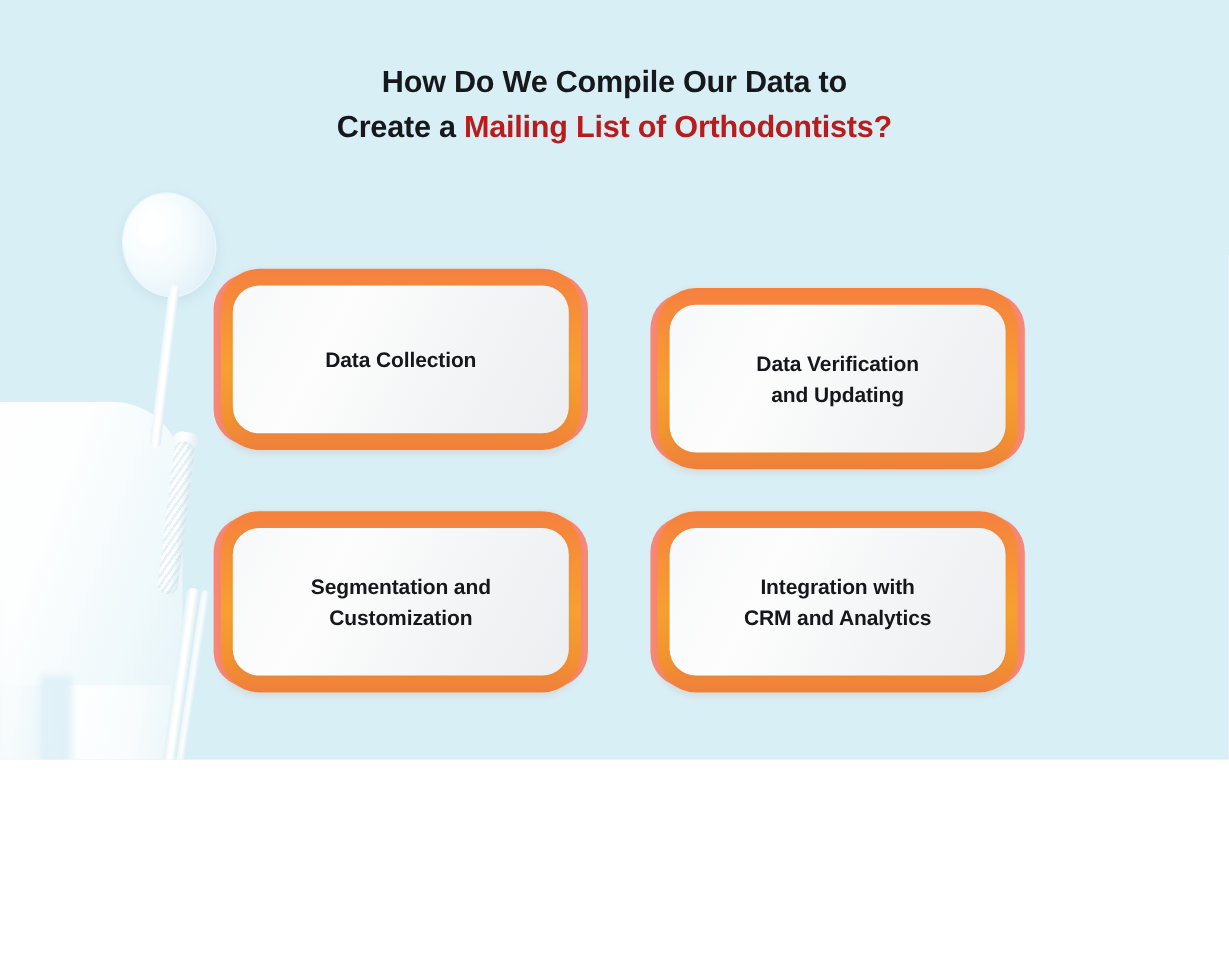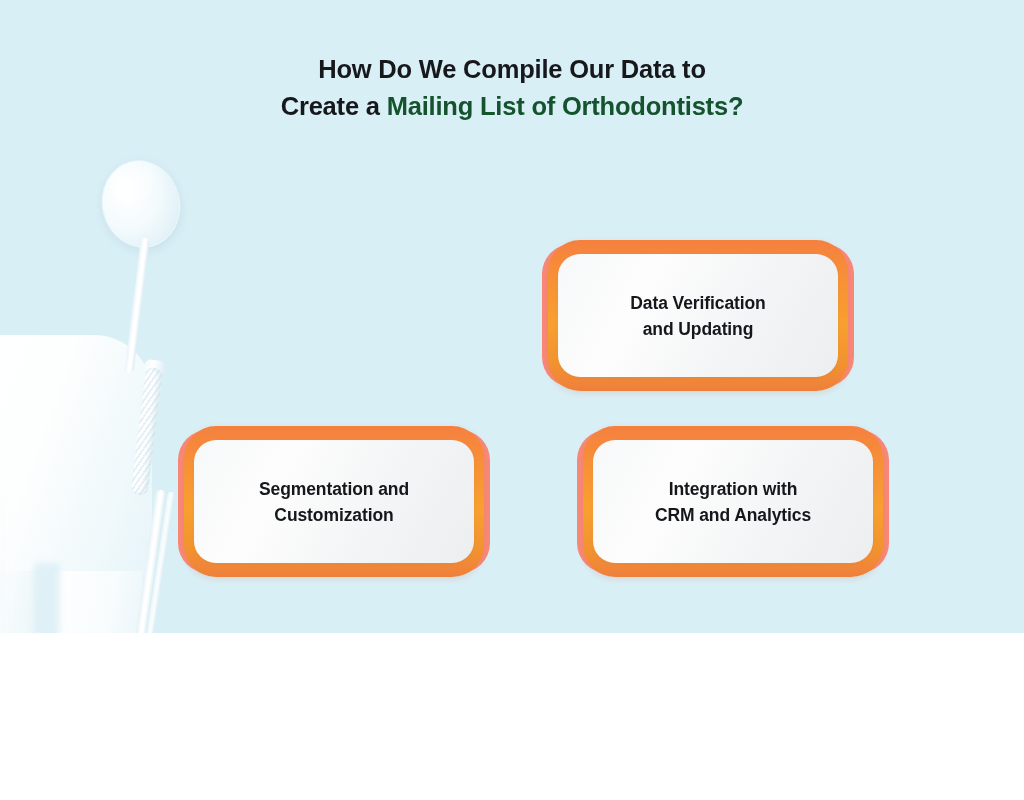--- a/index.html
+++ b/index.html
@@ -101,33 +101,33 @@
   }
 
   
   #title {
     position:absolute; left:0; top:52px; width:1024px;
     text-align:center;
     font-size:25.5px; font-weight:700; line-height:34px;
     letter-spacing:-0.2px;
     color:#16181c;
   }
-  #title .accent { color:#14532d;text-align:right; }
+  #title .accent { color:#b91c1c;text-align:right; }
   #title .l2 { display:block; margin-top:3px; }
 
   
   #cards {
     position:absolute; left:178px; top:228px;
     width:676px; height:345px;
   }
   .card-slot { position:absolute; width:312px; height:143px; }
   .card-slot.c0 { left:0;     top:0;   }
   .card-slot.c1 { left:364px; top:16px;   }
   .card-slot.c2 { left:0;     top:202px; }
-  .card-slot.c3 { left:364px; top:202px;margin-left:35px; }
+  .card-slot.c3 { left:364px; top:202px; }
 
   
   .plate-pink {
     position:absolute; left:0; top:0; width:312px; height:143px;
     background:#f98878;
     border-radius:30px;
   }
   
   .plate-orange {
     position:absolute; left:6px; top:-4px; width:300px; height:151px;
@@ -194,20 +194,27 @@
     </div>
   </div>
 
   <h1 id="title">
     <span>How Do We Compile Our Data to</span>
     <span class="l2"><span>Create a </span><span class="accent">Mailing List of Orthodontists?</span></span>
   </h1>
 
   <div id="cards">
 
+    <div class="card-slot c0">
+      <div class="plate-pink"></div>
+      <div class="plate-orange"></div>
+      <div class="card-face">
+        <span class="card-label">Data Collection</span>
+      </div>
+    </div>
 
     <div class="card-slot c1">
       <div class="plate-pink"></div>
       <div class="plate-orange"></div>
       <div class="card-face">
         <span class="card-label">Data Verification
 and Updating</span>
       </div>
     </div>
 

